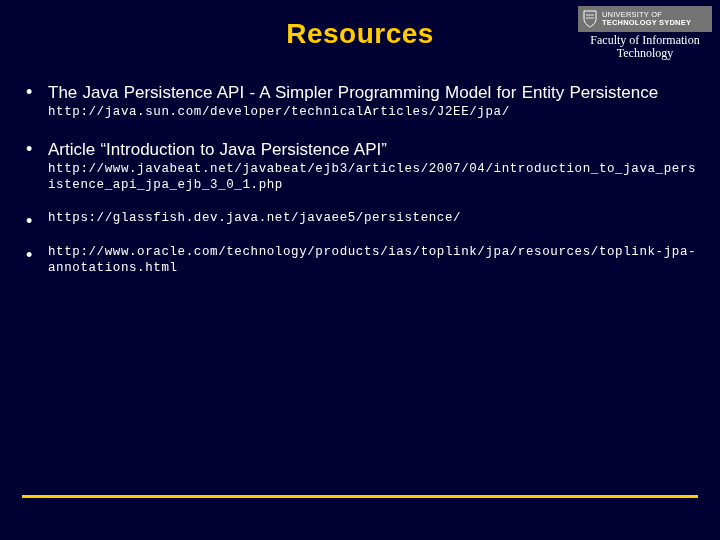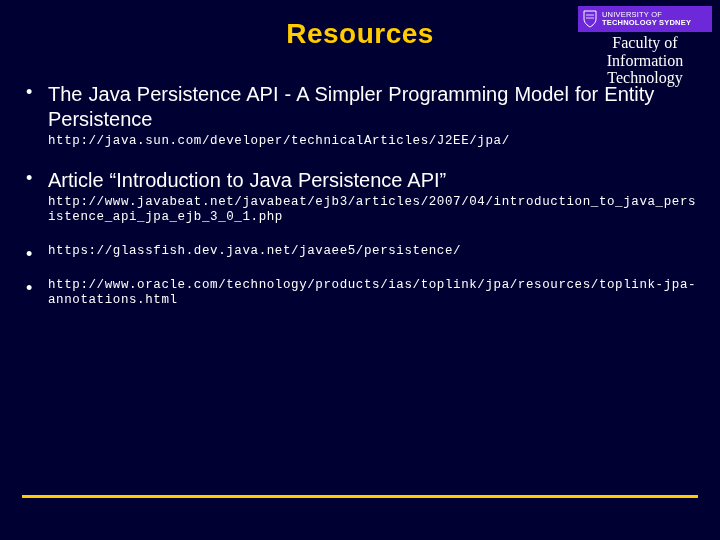--- a/index.html
+++ b/index.html
@@ -24,21 +24,21 @@
     letter-spacing: 0.5px;
   }
   .logo-block {
     position: absolute;
     top: 6px;
     right: 8px;
     width: 134px;
     text-align: center;
   }
   .logo-badge {
-    background: #6d28d9;
+    background: #737373;
     color: #ffffff;
     font-size: 8px;
     line-height: 1.1;
     padding: 4px 4px 4px 4px;
     display: flex;
     align-items: center;
     gap: 4px;
     justify-content: flex-start;
   }
   .logo-crest {
@@ -49,21 +49,21 @@
   .logo-crest svg { display: block; }
   .logo-text {
     text-align: left;
     font-size: 7.5px;
     letter-spacing: 0.2px;
     line-height: 1.05;
   }
   .logo-text b { font-weight: bold; text-align: right; }
   .faculty {
     font-family: "Times New Roman", Times, serif;
-    font-size: 16px;
+    font-size: 12px;
     line-height: 1.1;
     margin-top: 2px;
     color: #ffffff;
   }
   .content {
     padding: 18px 20px 0 20px;
   }
   ul.bullets {
     list-style: none;
   }
@@ -75,21 +75,21 @@
   ul.bullets > li::before {
     content: "•";
     position: absolute;
     left: 6px;
     top: 0;
     font-size: 18px;
     line-height: 20px;
     color: #ffffff;
   }
   .item-title {
-    font-size: 20px;
+    font-size: 17px;
     line-height: 1.25;
     font-weight: normal;
     word-spacing: 0.5px;
   }
   .item-url {
     font-family: "Courier New", Courier, monospace;
     font-weight: normal;
     font-size: 12.5px;
     line-height: 1.25;
     margin-top: 2px;

